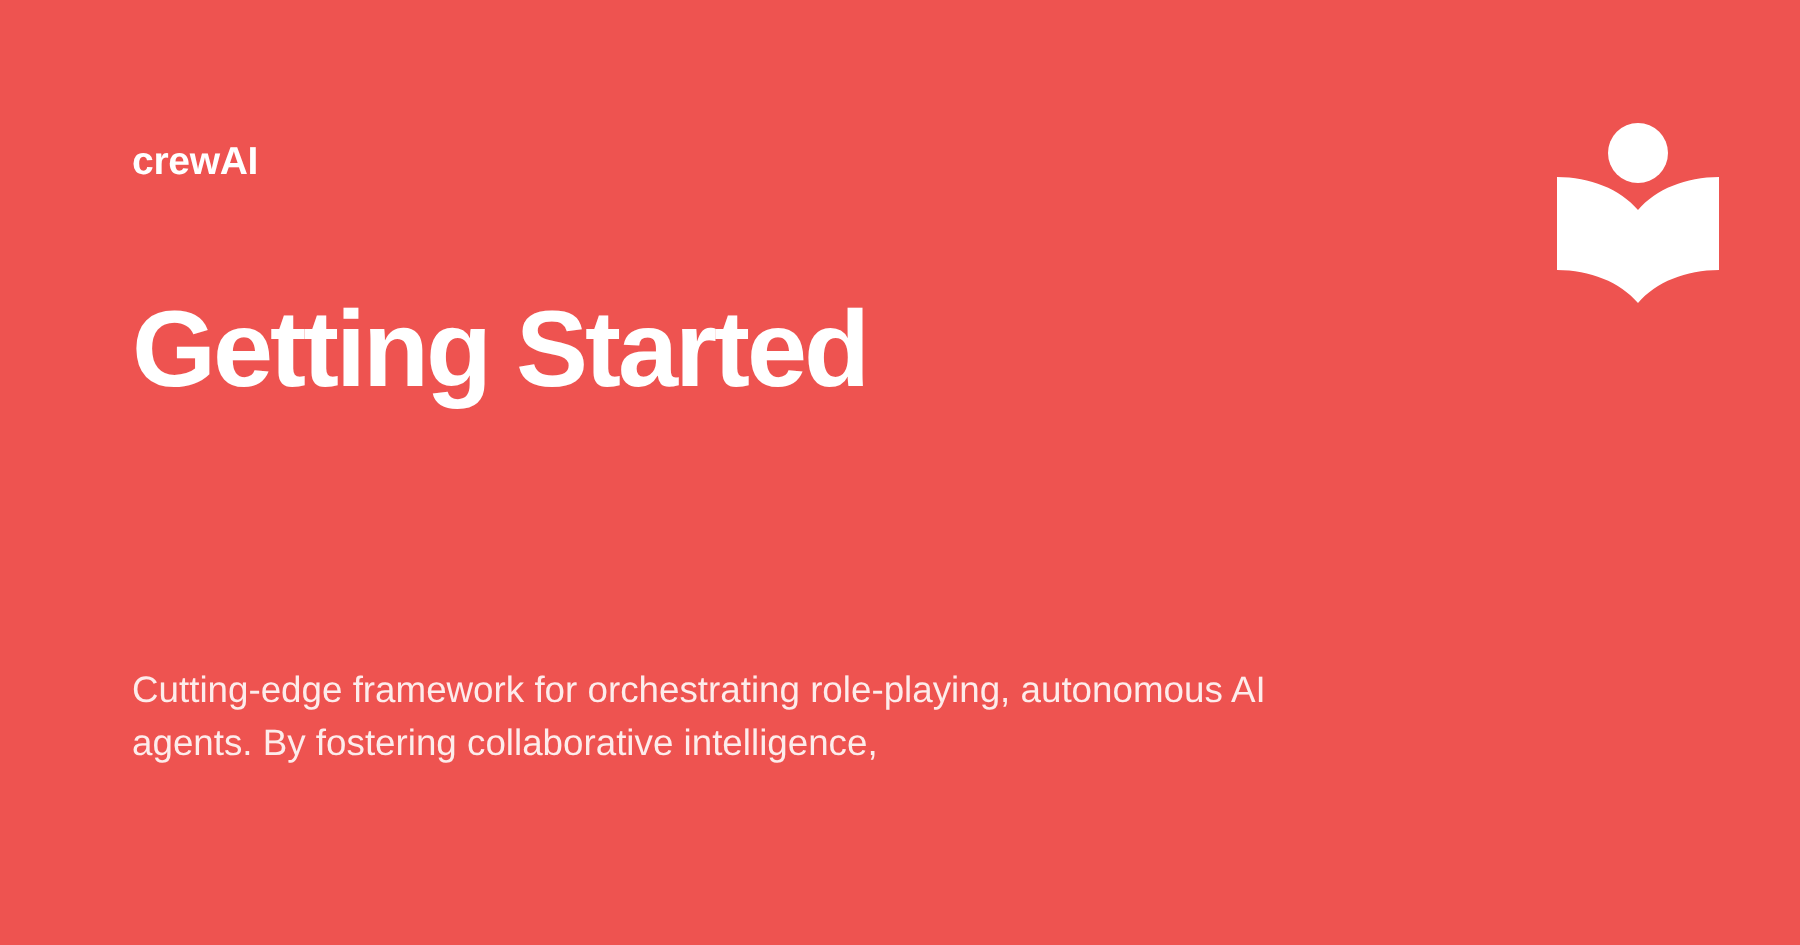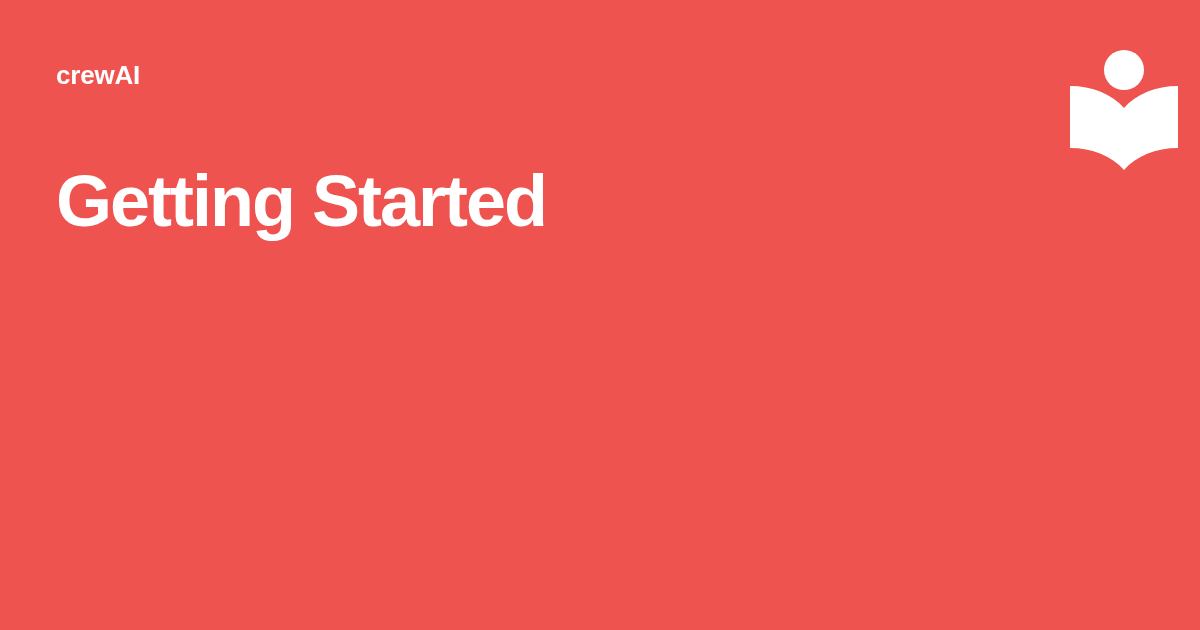--- a/index.html
+++ b/index.html
@@ -15,21 +15,21 @@
     font-family: "Liberation Sans", sans-serif;
     background: #ee5350;
   }
 
   .og-card {
     position: relative;
     box-sizing: border-box;
     width: 1200px;
     height: 630px;
     background: #ee5350;
-    padding: 56px;
+    padding: 88px;
     display: flex;
     flex-direction: column;
   }
 
   
   .header-row {
     position: relative;
     display: flex;
     align-items: flex-start;
     justify-content: space-between;
@@ -111,14 +111,15 @@
     </svg>
 
   </div>
 
   <div class="title-block">
     <h1 class="page-title">Getting Started</h1>
   </div>
 
   <div class="spacer"></div>
 
+  <p class="description">Cutting-edge framework for orchestrating role-playing, autonomous AI agents. By fostering collaborative intelligence,</p>
 
 </div>
 
 </body></html>

